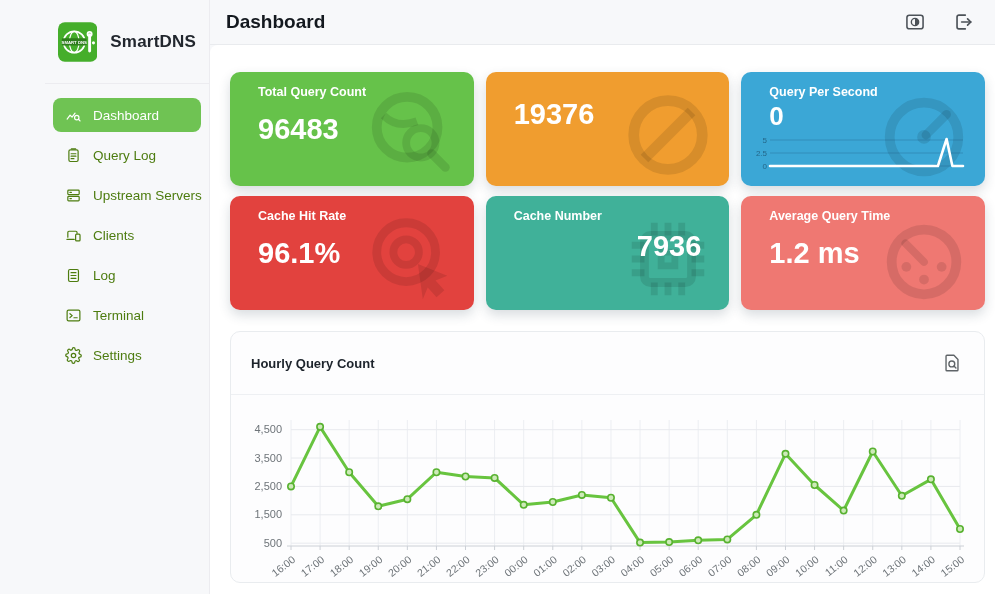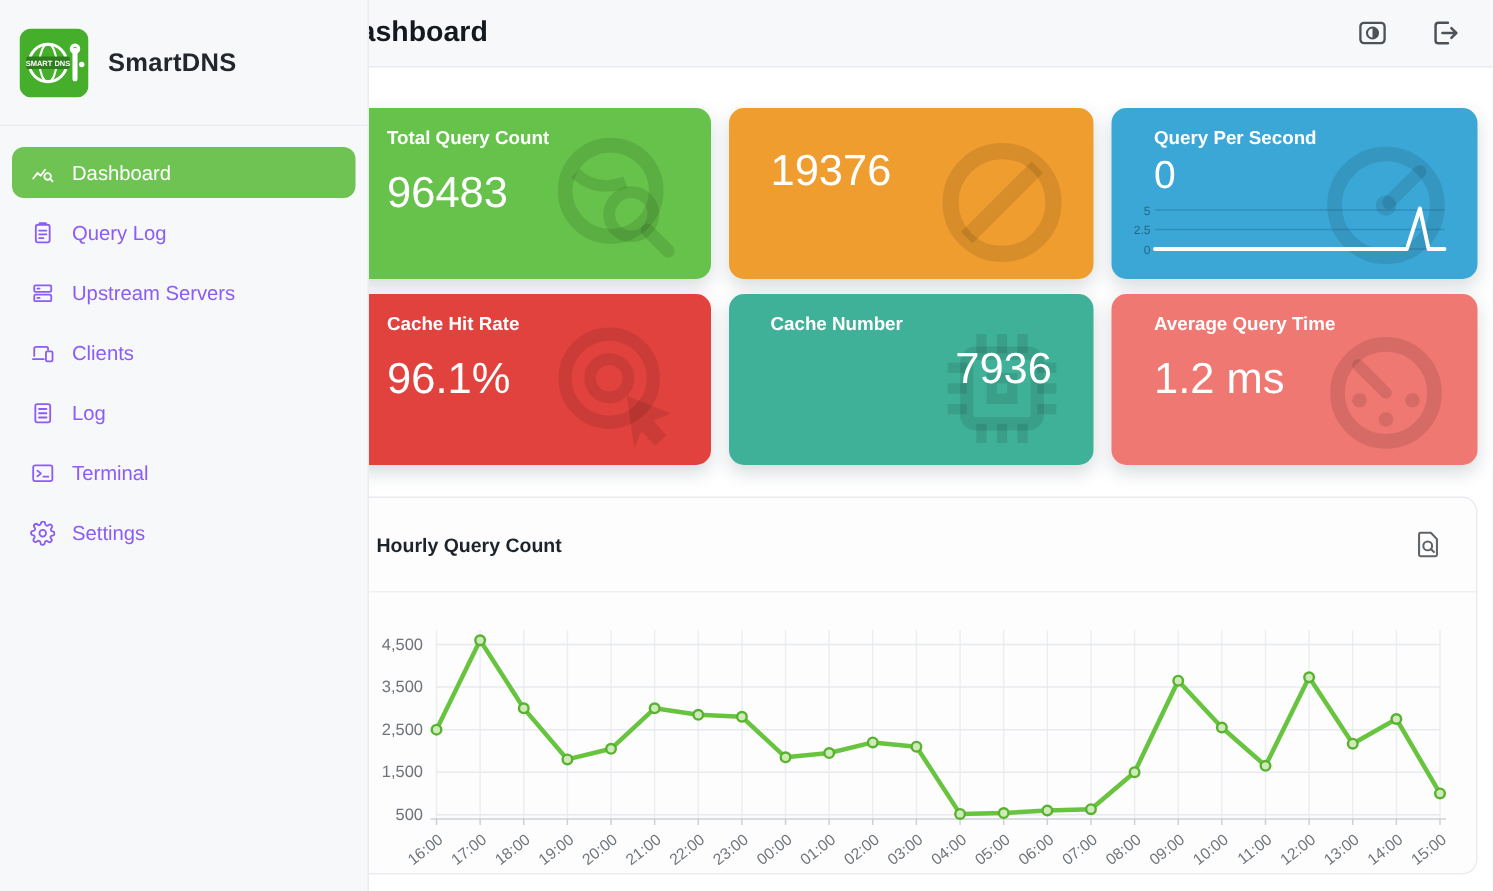--- a/index.html
+++ b/index.html
@@ -2,46 +2,46 @@
 <html><head>
 <meta charset="utf-8">
 <style>
   html,body{margin:0;padding:0;}
   body{
     width:995px;height:594px;overflow:hidden;position:relative;
     font-family:"Liberation Sans",sans-serif;background:#f7f8fa;
     -webkit-font-smoothing:antialiased;
   }
   
-  .sidebar{position:absolute;left:0;top:0;width:246px;height:594px;background:#f7f8fa;
-    border-right:1px solid #ececf0;box-sizing:border-box;z-index:3;}
+  .sidebar{position:absolute;left:0;top:0;width:210px;height:594px;background:#f7f8fa;
+    border-right:1px solid #ececf0;box-sizing:border-box;z-index:3;padding-left:45px;}
   .logo-row{height:84px;display:flex;align-items:center;gap:13px;padding:0 13px;
     border-bottom:1px solid #ececf0;box-sizing:border-box;}
   .brand-name{font-size:17px;font-weight:700;color:#22272e;letter-spacing:.2px;}
   .menu{padding:14px 8px;display:flex;flex-direction:column;gap:6px;}
   .menu-item{display:flex;align-items:center;gap:11px;height:34px;padding:0 12px;
-    border-radius:8px;color:#8b5cf6;font-size:13.5px;font-weight:500;cursor:pointer;white-space:nowrap;}
+    border-radius:8px;color:#4d7c0f;font-size:13.5px;font-weight:500;cursor:pointer;white-space:nowrap;}
   .menu-item svg{width:17px;height:17px;flex:none;}
   .menu-item.active{background:#6fc353;color:#fff;}
   
   .topbar{position:absolute;left:210px;top:0;width:785px;height:45px;background:#f7f8fa;
     border-bottom:1px solid #e9ebee;display:flex;align-items:center;
     padding:0 20px 0 16px;box-sizing:border-box;z-index:2;}
   .page-title{font-size:19px;font-weight:700;color:#14191f;flex:1;margin:0;}
   .topbar-icons{display:flex;gap:24px;align-items:center;}
   .icon-btn{width:24px;height:24px;color:#4c5258;background:none;border:none;padding:0;cursor:pointer;display:flex;align-items:center;justify-content:center;}
   .icon-btn svg{width:22px;height:22px;}
   
   .content{position:absolute;left:210px;top:45px;width:785px;height:549px;background:#ffffff;
     border-top-left-radius:8px;padding:27px 10px 0 20px;box-sizing:border-box;}
   .cards{display:grid;grid-template-columns:repeat(3,1fr);gap:10px 12px;}
   .card{position:relative;height:114px;border-radius:10px;padding:13px 28px;box-sizing:border-box;
     color:#fff;overflow:hidden;box-shadow:0 5px 12px rgba(40,60,80,.18);}
   .card-label{font-size:12.5px;font-weight:700;line-height:15px;}
-  .card-value{font-size:29px;font-weight:400;margin-top:14px;line-height:31px;position:relative;z-index:1;}
+  .card-value{font-size:29px;font-weight:700;margin-top:14px;line-height:31px;position:relative;z-index:1;}
   .card.has-sub .card-value{margin-top:7px;text-align:right;}
   .card.qps .card-value{margin-top:3px;font-size:26px;line-height:27px;}
   .card-sub{font-size:13px;font-weight:700;margin-top:4px;position:relative;z-index:1;}
   .wm{position:absolute;right:12px;bottom:2px;width:98px;height:98px;color:rgba(0,0,0,.10);z-index:0;}
   .spark{position:absolute;left:14px;right:12px;bottom:8px;height:48px;z-index:1;}
   
   .chart-panel{margin-top:21px;border:1px solid #e9ecef;border-radius:10px;background:#fdfdfe;
     height:252px;box-sizing:border-box;}
   .panel-header{height:63px;display:flex;align-items:center;justify-content:space-between;
     padding:0 20px;border-bottom:1px solid #eef0f3;box-sizing:border-box;}

